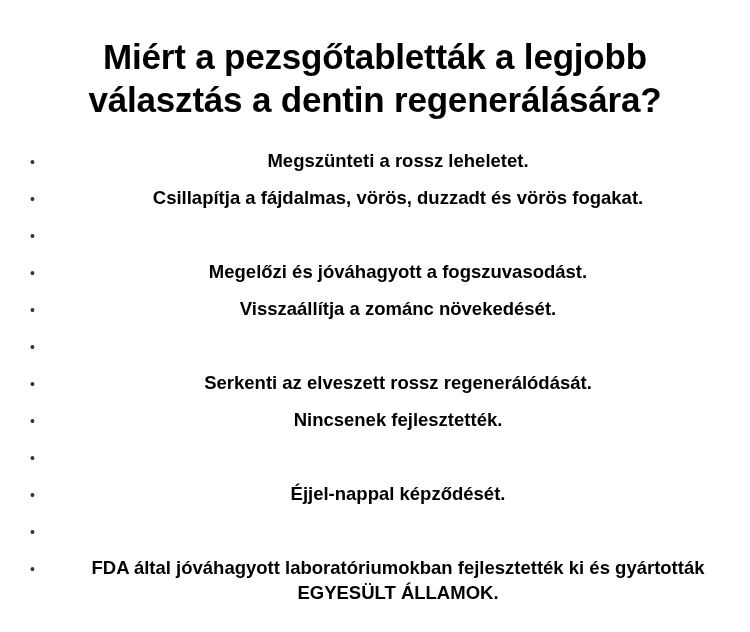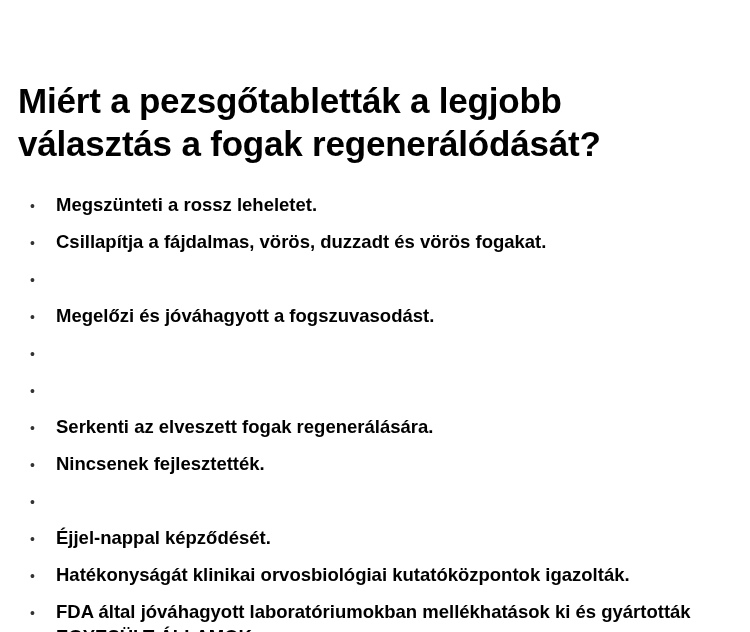--- a/index.html
+++ b/index.html
@@ -15,22 +15,22 @@
     overflow: hidden;
   }
   .slide {
     width: 750px;
     height: 632px;
     box-sizing: border-box;
     padding: 0;
     position: relative;
   }
   .title-block {
+    text-align: center;
     padding: 36px 18px 10px 18px;
-    margin-top: 44px;
   }
   .title-line {
     font-size: 35px;
     font-weight: bold;
     line-height: 1.22;
     letter-spacing: -0.2px;
   }
   .bullet-list {
     margin: 18px 0 0 0;
     padding: 0 10px 0 22px;
@@ -50,75 +50,76 @@
     text-align: left;
     padding-left: 8px;
     box-sizing: border-box;
   }
   .bullet-text {
     flex: 1 1 auto;
     font-size: 18.5px;
     font-weight: bold;
     line-height: 1.32;
     color: #000000;
+    text-align: center;
   }
   .bullet-item.compact {
     margin-bottom: 9px;
   }
 </style>
 </head>
 <body>
 
 <div class="slide">
 
   <div class="title-block">
     <div class="title-line">Miért a pezsgőtabletták a legjobb</div>
-    <div class="title-line">választás a fogak regenerálódását?</div>
+    <div class="title-line">választás a dentin regenerálására?</div>
   </div>
 
   <ul class="bullet-list">
     <li class="bullet-item">
       <span class="bullet-dot">•</span>
       <span class="bullet-text">Megszünteti a rossz leheletet.</span>
     </li>
     <li class="bullet-item">
       <span class="bullet-dot">•</span>
       <span class="bullet-text">Csillapítja a fájdalmas, vörös, duzzadt és vörös fogakat.</span>
     </li>
     <li class="bullet-item">
       <span class="bullet-dot">•</span>
     </li>
     <li class="bullet-item">
       <span class="bullet-dot">•</span>
       <span class="bullet-text">Megelőzi és jóváhagyott a fogszuvasodást.</span>
     </li>
     <li class="bullet-item">
       <span class="bullet-dot">•</span>
+      <span class="bullet-text">Visszaállítja a zománc növekedését.</span>
     </li>
     <li class="bullet-item">
       <span class="bullet-dot">•</span>
     </li>
     <li class="bullet-item">
       <span class="bullet-dot">•</span>
-      <span class="bullet-text">Serkenti az elveszett fogak regenerálására.</span>
+      <span class="bullet-text">Serkenti az elveszett rossz regenerálódását.</span>
     </li>
     <li class="bullet-item">
       <span class="bullet-dot">•</span>
       <span class="bullet-text">Nincsenek fejlesztették.</span>
     </li>
     <li class="bullet-item">
       <span class="bullet-dot">•</span>
     </li>
     <li class="bullet-item">
       <span class="bullet-dot">•</span>
       <span class="bullet-text">Éjjel-nappal képződését.</span>
     </li>
     <li class="bullet-item">
       <span class="bullet-dot">•</span>
-      <span class="bullet-text">Hatékonyságát klinikai orvosbiológiai kutatóközpontok igazolták.</span>
     </li>
     <li class="bullet-item compact">
       <span class="bullet-dot">•</span>
-      <span class="bullet-text">FDA által jóváhagyott laboratóriumokban mellékhatások ki és gyártották EGYESÜLT ÁLLAMOK.</span>
+      <span class="bullet-text">FDA által jóváhagyott laboratóriumokban fejlesztették ki és gyártották EGYESÜLT ÁLLAMOK.</span>
     </li>
   </ul>
 
 </div>
 
 </body></html>

